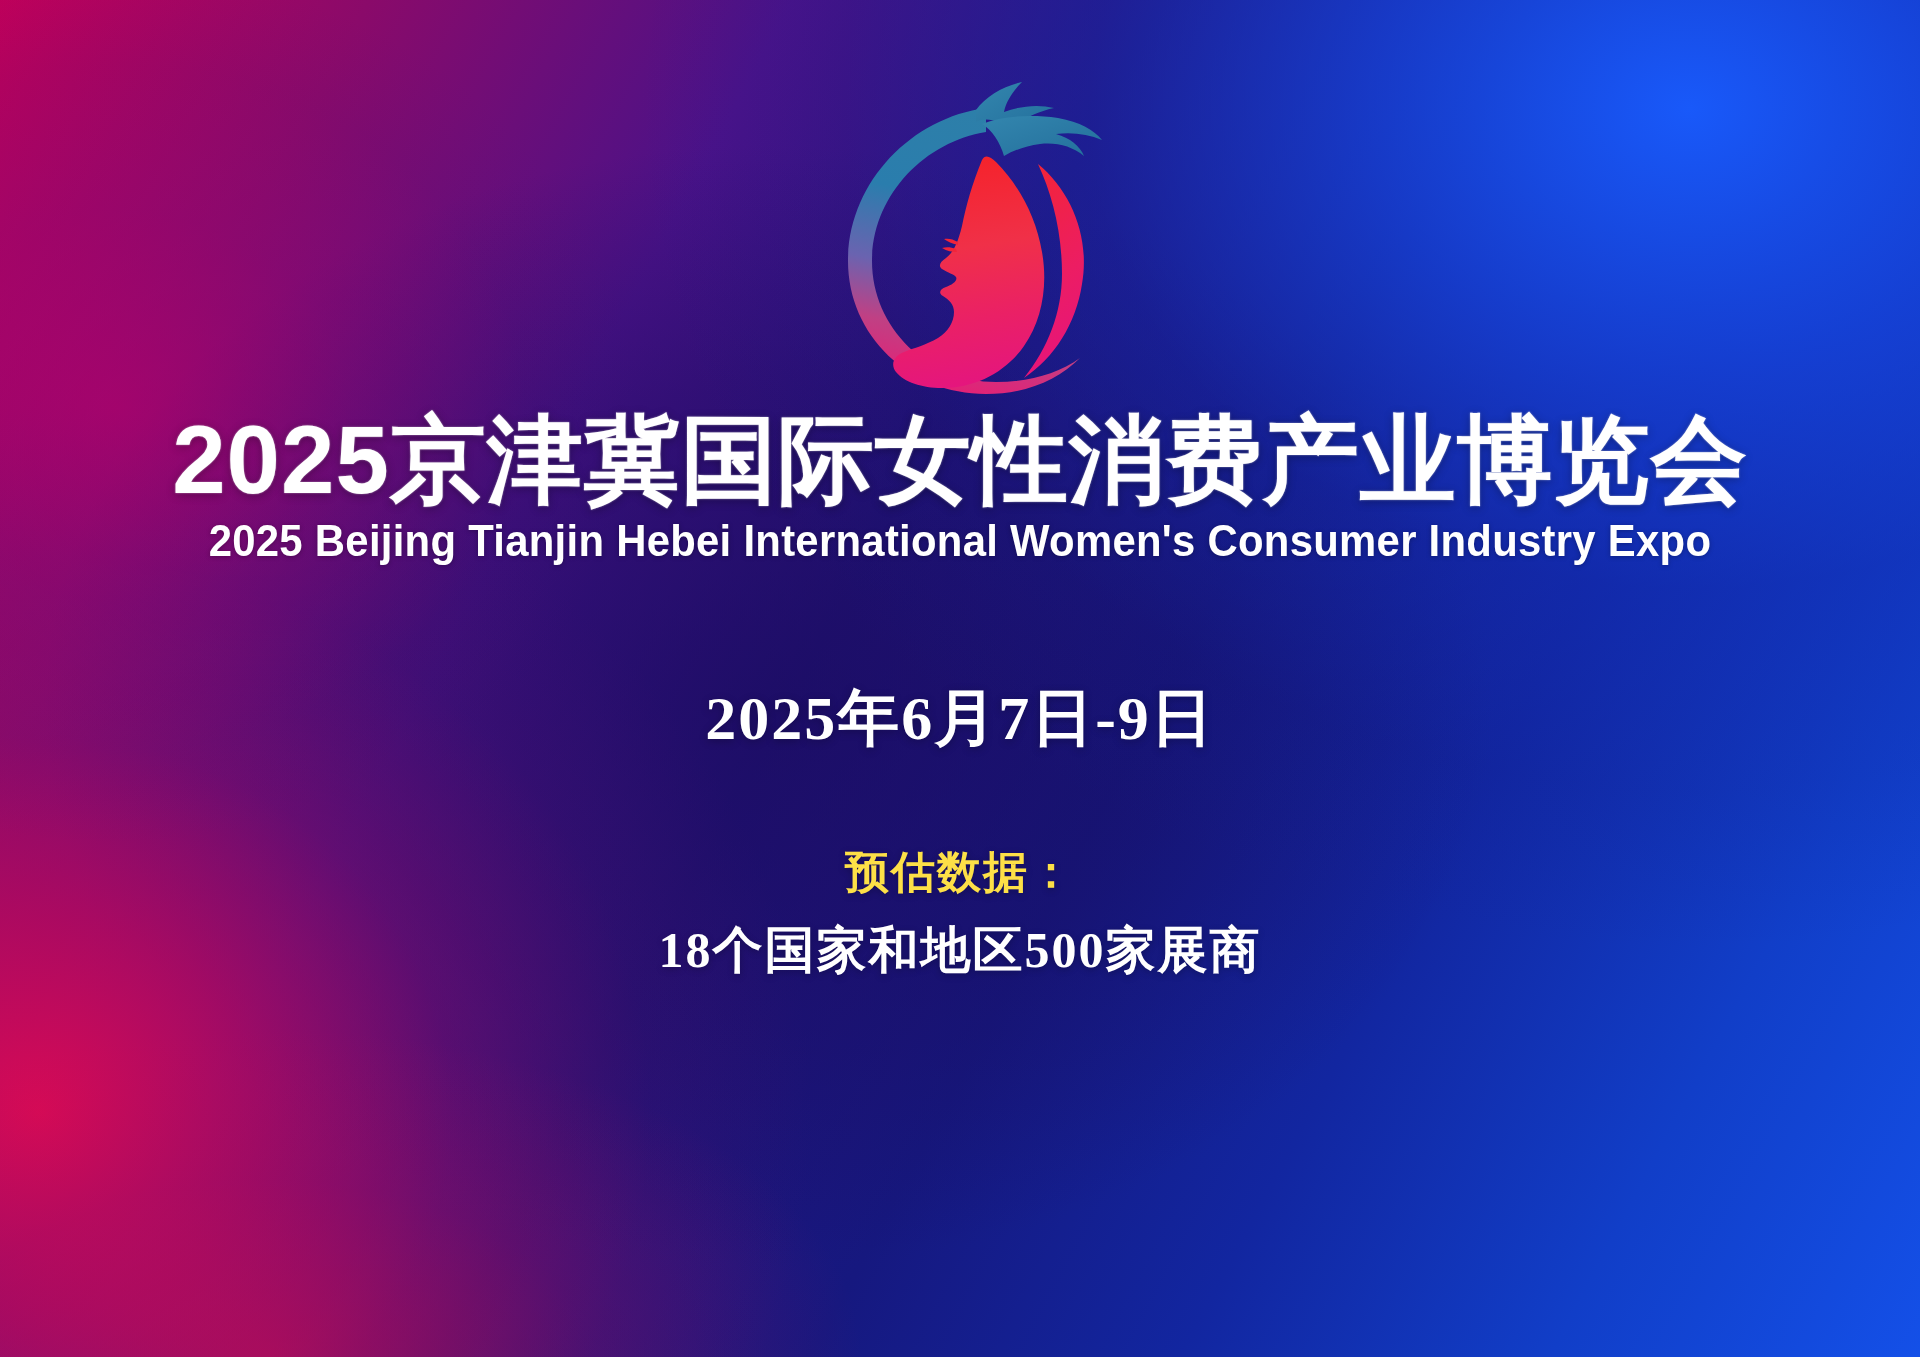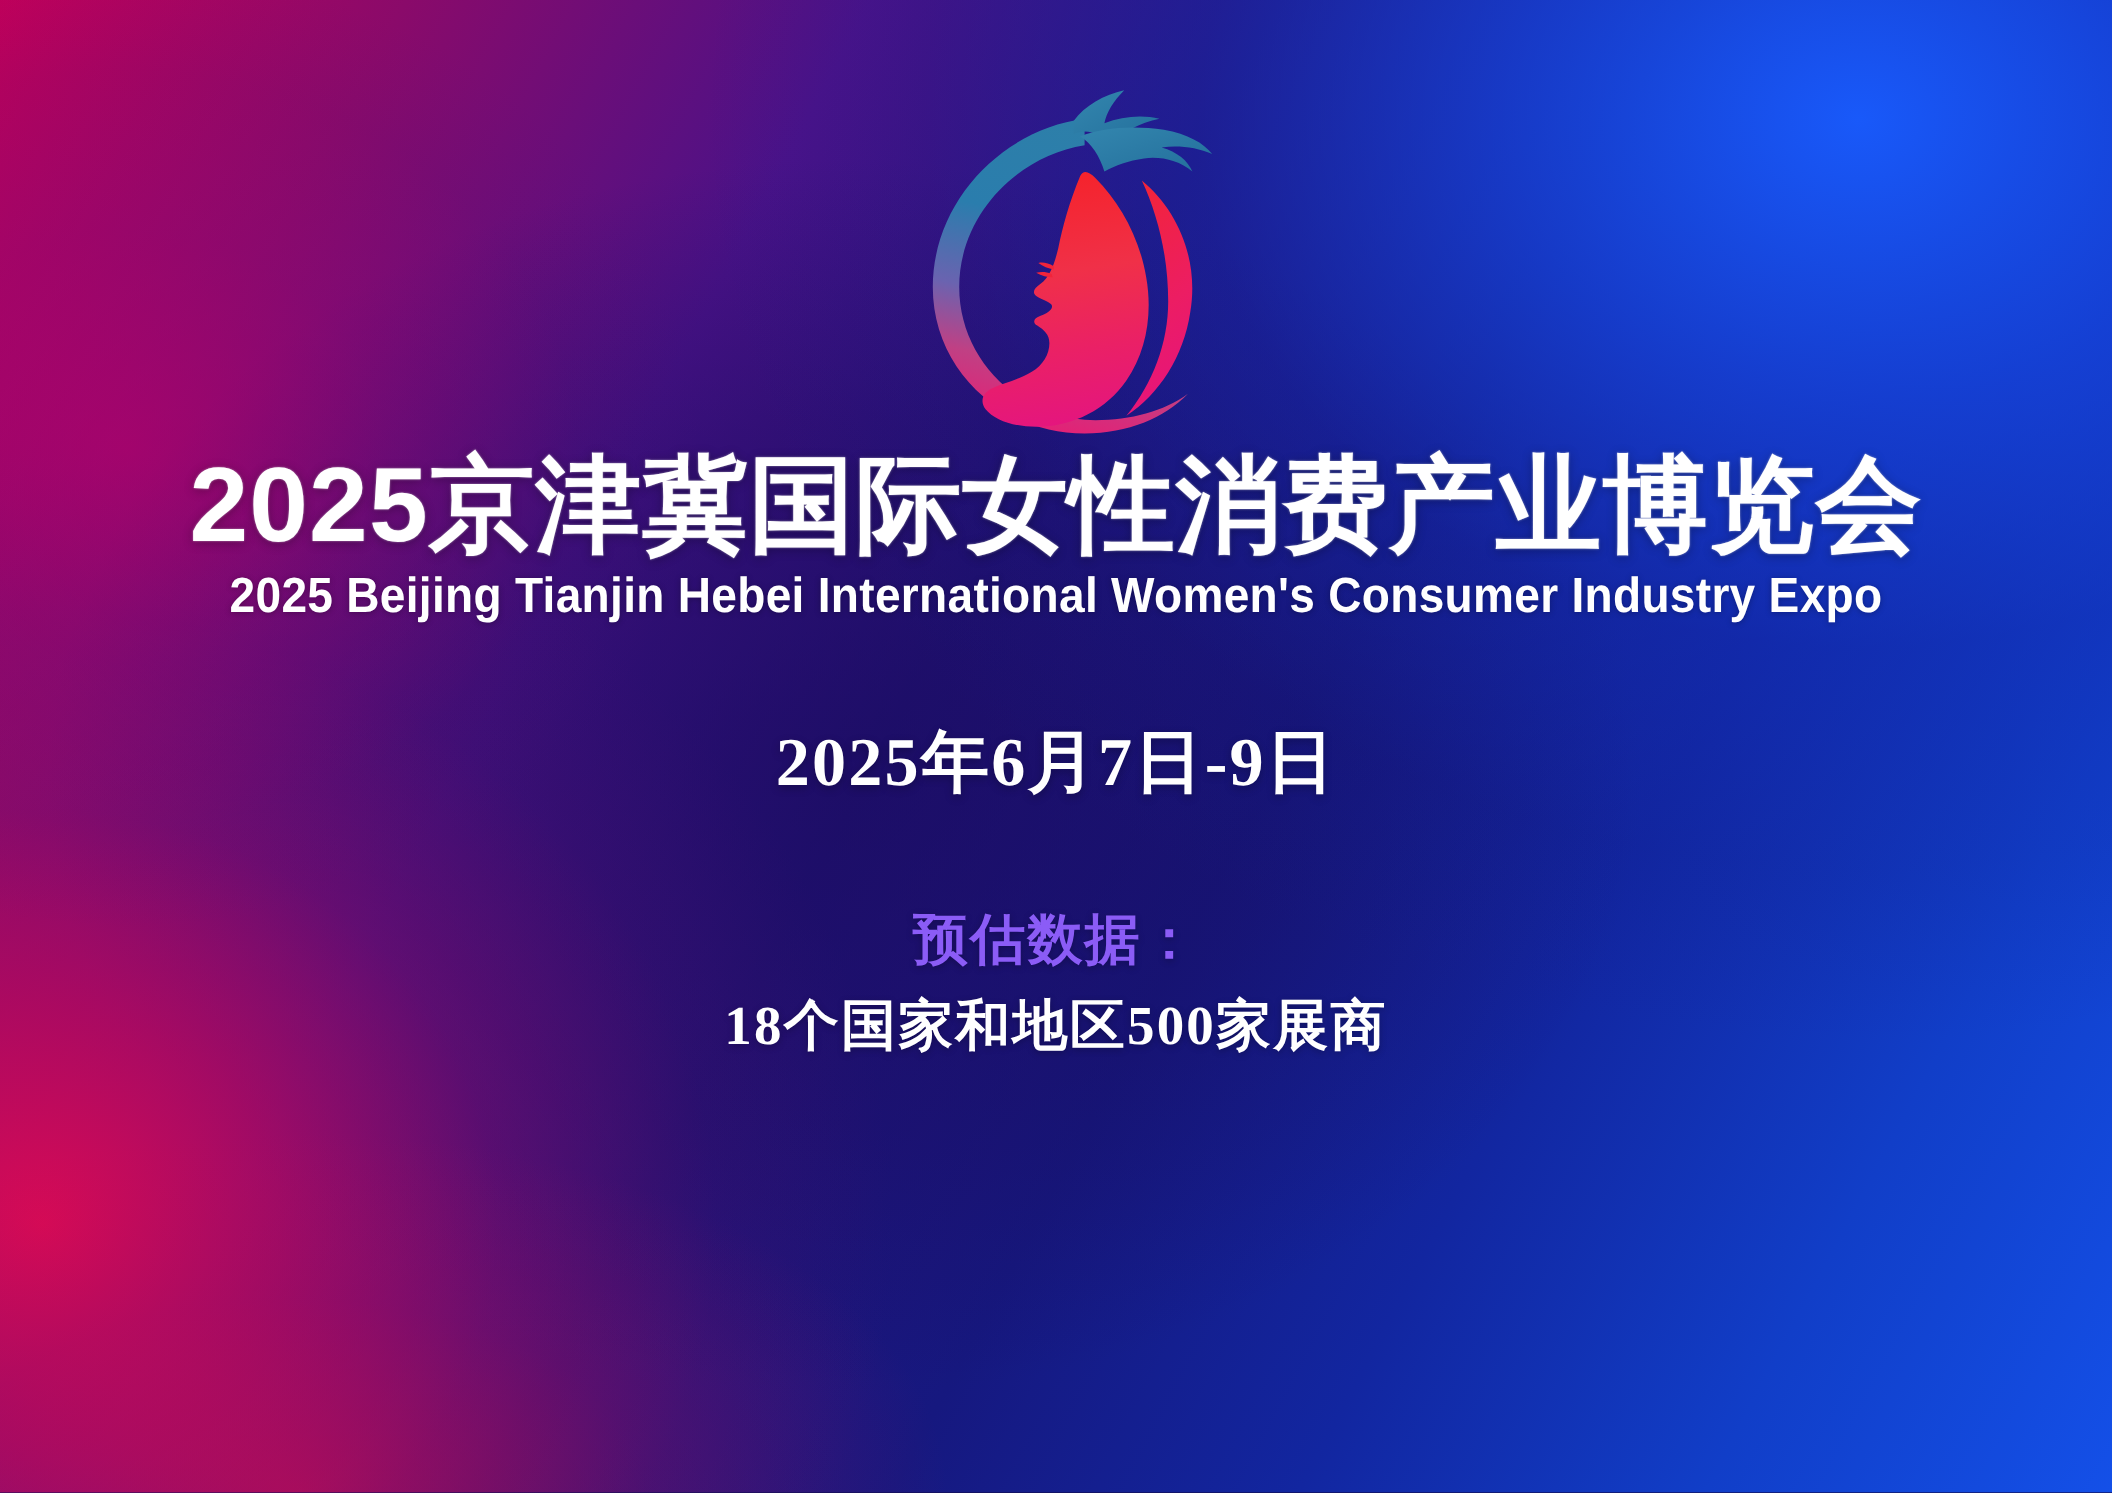--- a/index.html
+++ b/index.html
@@ -121,21 +121,21 @@
     letter-spacing: 0.3px;
     white-space: nowrap;
     transform: scaleX(0.93);
     transform-origin: center center;
     margin-top: 6px;
     text-shadow: 0 1px 6px rgba(0,0,0,0.28);
   }
 
   
   .meta-row {
-    margin-top: 96px;
+    margin-top: 120px;
     display: flex;
     align-items: baseline;
     justify-content: center;
     gap: 108px;
     width: 100%;
   }
   .meta-item {
     font-family: "Liberation Serif", "DejaVu Serif", serif;
     font-weight: 700;
     font-size: 62px;
@@ -146,25 +146,25 @@
     text-shadow: 0 2px 8px rgba(0,0,0,0.26);
   }
 
   
   .stats-block {
     margin-top: 104px;
     width: 100%;
     text-align: center;
   }
   .stats-heading {
-    font-family: Liberation Sans, sans-serif;
-    font-weight: 700;
-    font-size: 50px;
+    font-family: Liberation Mono, monospace;
+    font-weight: 700;
+    font-size: 44px;
     line-height: 1;
-    color: #8b5cf6;
+    color: #fde047;
     letter-spacing: 2px;
     white-space: nowrap;
     text-shadow: 0 2px 7px rgba(0,0,0,0.25);
   }
   .stats-line {
     font-family: "Liberation Serif", "DejaVu Serif", serif;
     font-weight: 700;
     font-size: 50px;
     line-height: 1;
     color: #ffffff;

